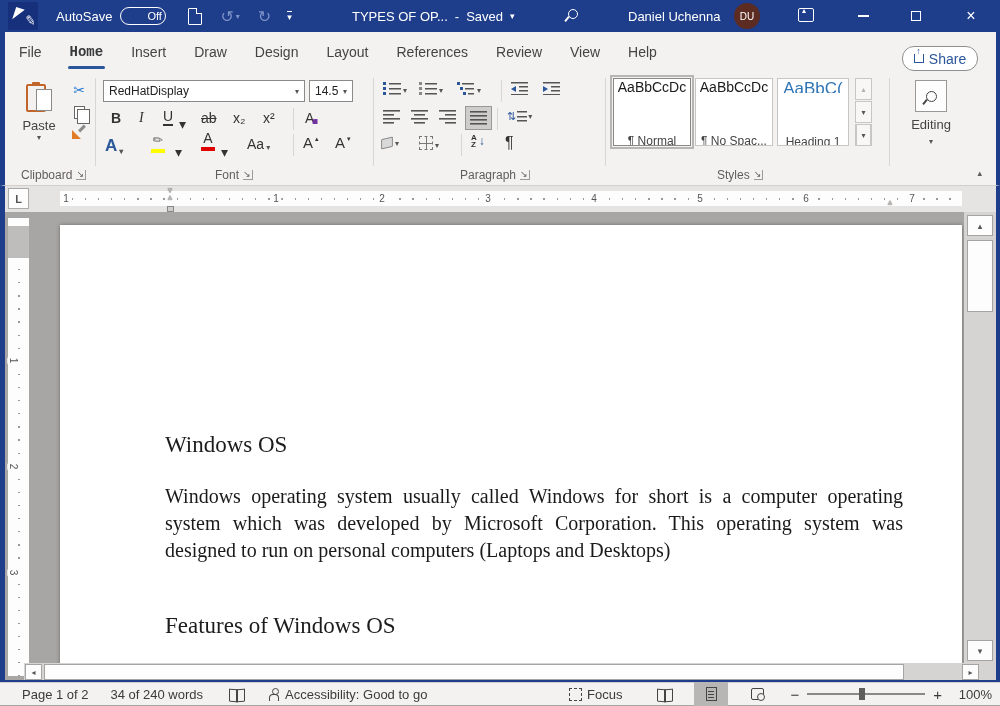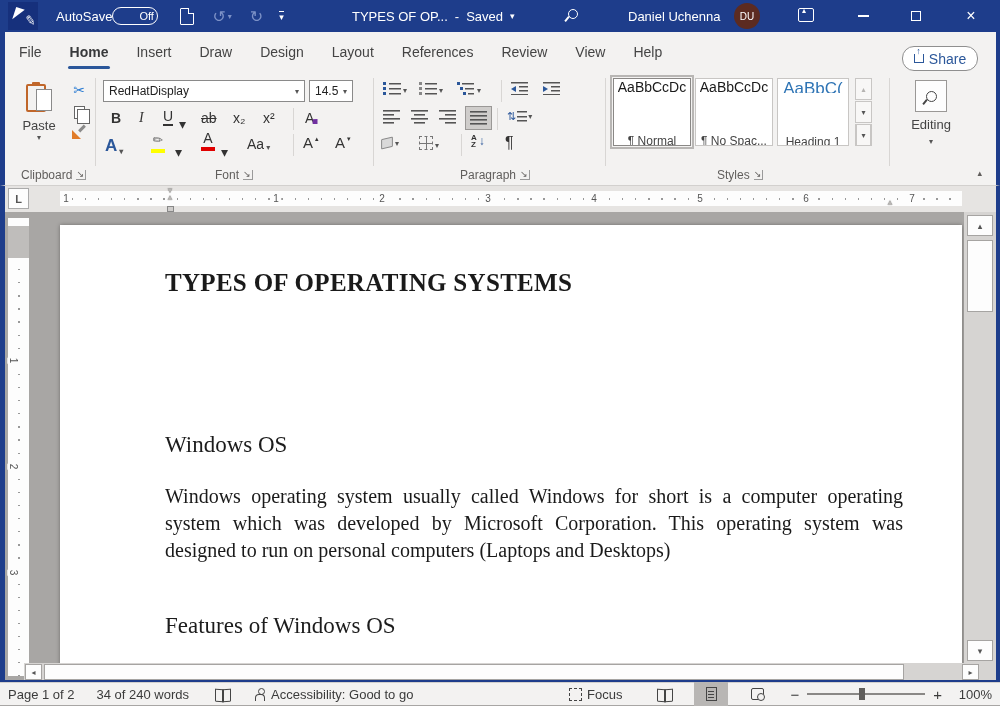--- a/index.html
+++ b/index.html
@@ -6,21 +6,21 @@
   html,body { width:1000px; height:706px; }
   body { font-family:"Liberation Sans", sans-serif; background:#a8a6a4; overflow:hidden; }
   #app { position:relative; width:1000px; height:706px; background:#a8a6a4; }
 
   
   .titlebar { position:absolute; left:0; top:0; width:1000px; height:32px; background:#1e3d8b; display:flex; align-items:center; color:#fff; font-size:13px; }
   .app-badge { width:30px; height:28px; margin-left:8px; background:#16307c; display:flex; align-items:center; justify-content:center; position:relative; }
   .cursor-arrow { width:0; height:0; border-left:9px solid #fff; border-bottom:13px solid transparent; transform:rotate(18deg); position:absolute; left:6px; top:6px; }
   .cursor-pen { position:absolute; right:2px; bottom:2px; font-size:13px; color:#fff; transform:rotate(10deg); }
   .autosave-label { margin-left:18px; }
-  .toggle-pill { margin-left:0; width:46px; height:18px; border:1.5px solid #fff; border-radius:10px; display:flex; align-items:center; padding:0 21px; gap:5px; }
+  .toggle-pill { margin-left:8px; width:46px; height:18px; border:1.5px solid #fff; border-radius:10px; display:flex; align-items:center; padding:0 21px; gap:5px; }
   .toggle-knob { width:10px; height:10px; border-radius:50%; background:#fff; }
   .toggle-state { font-size:11px; }
   .tb-save { margin-left:22px; width:14px; height:17px; border:1.5px solid #fff; border-radius:1px; position:relative; }
   .tb-save::after { content:""; position:absolute; right:-1px; top:-1px; width:5px; height:5px; background:#1e3d8b; border-left:1.5px solid #fff; border-bottom:1.5px solid #fff; }
   .tb-glyph { font-size:16px; color:#7d92c7; margin-left:18px; }
   .tiny-chev { font-size:8px; color:#7d92c7; margin-left:2px; }
   .qat-more { margin-left:16px; font-size:9px; color:#fff; border-top:1.5px solid #fff; padding-top:1px; line-height:8px; }
   .tb-title { position:absolute; left:352px; top:0; height:32px; display:flex; align-items:center; gap:7px; }
   .tb-title .chev { font-size:9px; }
   .mag { display:inline-block; width:10px; height:10px; border:1.8px solid #fff; border-radius:50%; position:relative; }
@@ -31,21 +31,21 @@
   .rib-opts { position:absolute; left:798px; top:8px; width:16px; height:14px; border:1.5px solid #fff; border-radius:2px; }
   .rib-opts::after { content:"▴"; position:absolute; left:3px; top:-3px; font-size:8px; color:#fff; }
   .win-btn { position:absolute; top:0; width:46px; height:32px; display:flex; align-items:center; justify-content:center; color:#fff; }
   .win-min-bar { width:11px; height:1.5px; background:#fff; }
   .win-max-box { width:10px; height:10px; border:1.5px solid #fff; }
   .win-close-x { font-size:16px; }
 
   
   .tabsrow { position:absolute; left:0; top:32px; width:1000px; height:40px; background:#f3f2f1; display:flex; align-items:center; border-left:5px solid #1e3d8b; border-right:4px solid #1e3d8b; }
   .rtab { color:#444; font-size:14px; padding:0 14px; height:40px; display:flex; align-items:center; position:relative; }
-  .rtab.active { color:#38393b; font-weight:bold; }
+  .rtab.active { color:#38393b; font-weight:bold;font-family:Liberation Mono, monospace; }
   .rtab.active::after { content:""; position:absolute; left:12px; right:12px; bottom:3px; height:3px; background:#2b579a; border-radius:2px; }
   .share-btn { position:absolute; right:18px; top:14px; width:76px; height:25px; background:#fff; border:1px solid #8f8f8f; border-radius:12px; display:flex; align-items:center; justify-content:center; gap:5px; color:#2b579a; font-size:14px; }
   .share-ic { width:10px; height:9px; border:1.5px solid #2b579a; border-top:none; position:relative; }
   .share-ic::after { content:"↑"; position:absolute; left:1.5px; top:-8px; font-size:9px; font-weight:bold; color:#2b579a; }
 
   
   .ribbon { position:absolute; left:0; top:72px; width:1000px; height:114px; background:#f3f2f1; border-bottom:1px solid #d2d0ce; border-left:5px solid #1e3d8b; border-right:4px solid #1e3d8b; font-size:12px; color:#444; }
   .gsep { position:absolute; top:6px; height:88px; width:1px; background:#d8d6d4; }
   .grp-label { position:absolute; top:96px; font-size:12px; color:#605e5c; display:flex; align-items:center; gap:4px; }
   .launcher { font-size:9px; color:#605e5c; border-right:1px solid #9a9a9a; border-bottom:1px solid #9a9a9a; padding:0 1px 1px 0; line-height:8px; }
@@ -149,21 +149,21 @@
   .vscroll { position:absolute; left:959px; top:0; width:32px; height:470px; background:#d6d4d2; }
   .sbtn { position:absolute; left:3px; width:26px; height:21px; background:#fdfdfd; border:1px solid #a6a4a2; color:#555; font-size:9px; display:flex; align-items:center; justify-content:center; }
   .vthumb { position:absolute; left:3px; top:28px; width:26px; height:72px; background:#fdfdfd; border:1px solid #a6a4a2; }
   .hscroll { position:absolute; left:19px; top:451px; width:972px; height:19px; background:#d6d4d2; }
   .hbtn { position:absolute; top:1px; width:17px; height:16px; background:#fdfdfd; border:1px solid #a6a4a2; color:#555; font-size:8px; display:flex; align-items:center; justify-content:center; }
   .hthumb { position:absolute; left:20px; top:1px; width:860px; height:16px; background:#fdfdfd; border:1px solid #a6a4a2; }
 
   .blue-line { position:absolute; left:0; top:680px; width:1000px; height:2px; background:#1e3d8b; }
 
   
-  .statusbar { position:absolute; left:0; top:682px; width:1000px; height:23px; background:#f3f2f1; border-top:1px solid #d2d0ce; display:flex; align-items:center; font-size:13px; color:#3b3b3b; }
+  .statusbar { position:absolute; left:0; top:682px; width:1000px; height:23px; background:#f3f2f1; border-top:1px solid #d2d0ce; display:flex; align-items:center; font-size:13px; color:#3b3b3b;padding-left:14px; }
   .sb-item { margin-left:14px; white-space:nowrap; }
   .ic-book { display:inline-block; width:16px; height:11px; position:relative; }
   .ic-book::before, .ic-book::after { content:""; position:absolute; top:0; width:7px; height:11px; border:1.3px solid #444; border-radius:1px; }
   .ic-book::before { left:0; transform:skewY(6deg); }
   .ic-book::after { right:0; transform:skewY(-6deg); }
   .ic-person { display:inline-block; width:10px; height:13px; position:relative; margin-right:6px; }
   .ic-person::before { content:""; position:absolute; left:2.5px; top:0; width:5px; height:5px; border:1.3px solid #444; border-radius:50%; }
   .ic-person::after { content:""; position:absolute; left:0; bottom:0; width:8px; height:6px; border:1.3px solid #444; border-bottom:none; border-radius:4px 4px 0 0; }
   .sb-right { position:absolute; right:8px; display:flex; align-items:center; height:24px; }
   .ic-focus { display:inline-block; width:13px; height:13px; border:1.4px dashed #444; margin-right:5px; }
@@ -428,21 +428,20 @@
 
   <div class="docarea">
     <div class="vruler">
       <div class="vdark"></div>
       <span class="vnum" style="top:136px;">1</span>
       <span class="vnum" style="top:242px;">2</span>
       <span class="vnum" style="top:348px;">3</span>
     </div>
 
     <div class="page doc-serif">
-      <div class="doc-title">TYPES OF OPERATING SYSTEMS</div>
       <div class="doc-h2" style="top:207px;">Windows OS</div>
       <p class="doc-para" style="top:258px;">Windows operating system usually called Windows for short is a computer operating system which was developed by Microsoft Corporation. This operating system was designed to run on personal computers (Laptops and Desktops)</p>
       <div class="doc-h2" style="top:388px;">Features of Windows OS</div>
       <p class="clip-line"><b>1. User Interface or GUI (Graphic User Interface)</b><span>  Windows operating system has</span></p>
     </div>
 
     <div class="vscroll">
       <span class="sbtn" style="top:3px;">▴</span>
       <span class="vthumb"></span>
       <span class="sbtn" style="top:428px;">▾</span>

